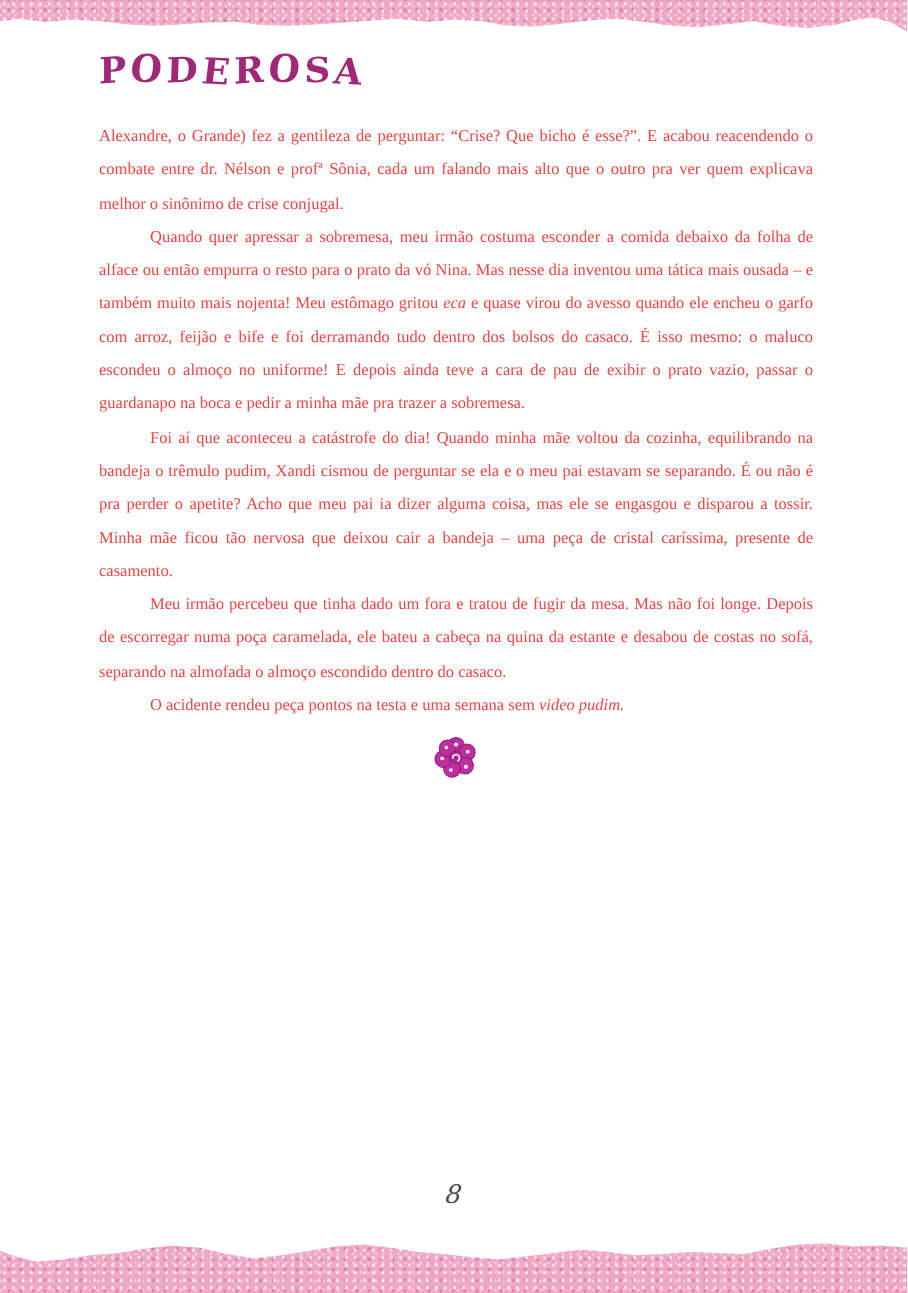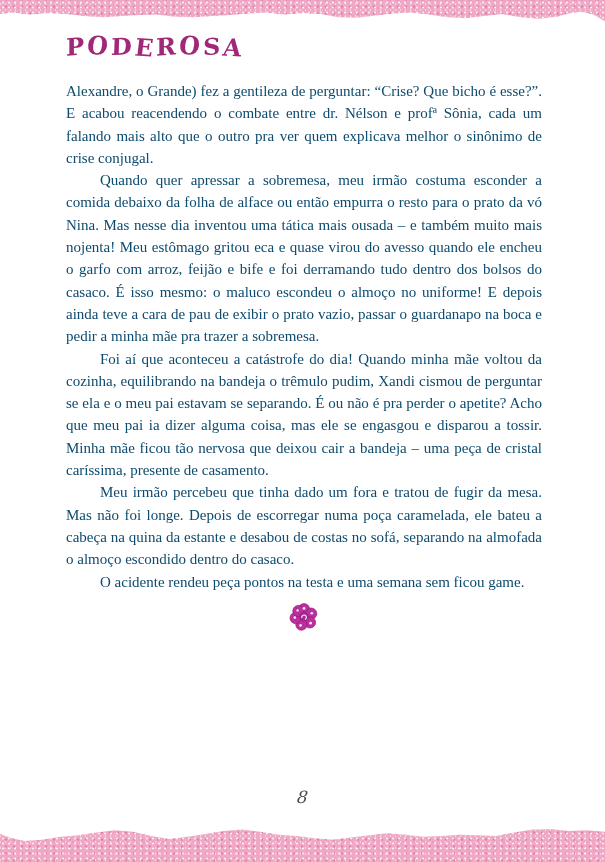--- a/index.html
+++ b/index.html
@@ -46,28 +46,28 @@
     transform: skewX(-4deg);
   }
   .title .tl { display: inline-block; }
   .title .tl0 { transform: rotate(-4deg); }
   .title .tl1 { transform: rotate(2deg) translateY(-1px) scaleY(1.06); }
   .title .tl2 { transform: rotate(-2deg) scaleY(0.96); }
   .title .tl3 { transform: rotate(3deg) translateY(1px); }
   
   .body-text {
     position: absolute; left: 66px; top: 80px; width: 476px;
-    font-size: 15px;
+    font-size: 11px;
     line-height: 22.3px;
-    color: #0c4a6e;
+    color: #ef4444;
     text-align: justify;
   }
   .para { margin: 0; }
   .para.indent { text-indent: 34px; }
-  .para .it { }
+  .para .it { font-style: italic; }
   
   .ornament {
     width: 100%;
     margin: 9px 0 16px 0;
     display: flex; justify-content: center;
     text-indent: 0;
   }
   
   .page-number {
     position: absolute; top: 787px; left: 0; right: 0;
@@ -87,21 +87,21 @@
   <div class="band band-top"></div>
 
   <h1 class="title"><span class="tl tl0">P</span><span class="tl tl1">O</span><span class="tl tl2">D</span><span class="tl tl3">E</span><span class="tl tl0">R</span><span class="tl tl1">O</span><span class="tl tl2">S</span><span class="tl tl3">A</span></h1>
 
   <div class="body-text">
     <div id="paragraphs-before">
         <p class="para"><span>Alexandre, o Grande) fez a gentileza de perguntar: “Crise? Que bicho é esse?”. E acabou reacendendo o combate entre dr. Nélson e profª Sônia, cada um falando mais alto que o outro pra ver quem explicava melhor o sinônimo de crise conjugal.</span></p>
         <p class="para indent"><span>Quando quer apressar a sobremesa, meu irmão costuma esconder a comida debaixo da folha de alface ou então empurra o resto para o prato da vó Nina. Mas nesse dia inventou uma tática mais ousada – e também muito mais nojenta! Meu estômago gritou </span><span class="it">eca</span><span> e quase virou do avesso quando ele encheu o garfo com arroz, feijão e bife e foi derramando tudo dentro dos bolsos do casaco. É isso mesmo: o maluco escondeu o almoço no uniforme! E depois ainda teve a cara de pau de exibir o prato vazio, passar o guardanapo na boca e pedir a minha mãe pra trazer a sobremesa.</span></p>
         <p class="para indent"><span>Foi aí que aconteceu a catástrofe do dia! Quando minha mãe voltou da cozinha, equilibrando na bandeja o trêmulo pudim, Xandi cismou de perguntar se ela e o meu pai estavam se separando. É ou não é pra perder o apetite? Acho que meu pai ia dizer alguma coisa, mas ele se engasgou e disparou a tossir. Minha mãe ficou tão nervosa que deixou cair a bandeja – uma peça de cristal caríssima, presente de casamento.</span></p>
         <p class="para indent"><span>Meu irmão percebeu que tinha dado um fora e tratou de fugir da mesa. Mas não foi longe. Depois de escorregar numa poça caramelada, ele bateu a cabeça na quina da estante e desabou de costas no sofá, separando na almofada o almoço escondido dentro do casaco.</span></p>
-        <p class="para indent"><span>O acidente rendeu peça pontos na testa e uma semana sem </span><span class="it">ficou game.</span></p>
+        <p class="para indent"><span>O acidente rendeu peça pontos na testa e uma semana sem </span><span class="it">video pudim.</span></p>
       </div>
 
     <div class="ornament">
       <svg width="30" height="30" viewBox="0 0 30 30" aria-hidden="true">
         <g stroke="#8e1d77" stroke-width="0.7">
           <circle cx="15" cy="7.2" r="5.6" fill="#bd2f9e"></circle>
           <circle cx="22.2" cy="11.6" r="5.6" fill="#bd2f9e"></circle>
           <circle cx="21.0" cy="20.4" r="5.6" fill="#bd2f9e"></circle>
           <circle cx="12.4" cy="22.6" r="5.6" fill="#bd2f9e"></circle>
           <circle cx="6.6" cy="16.0" r="5.6" fill="#bd2f9e"></circle>

